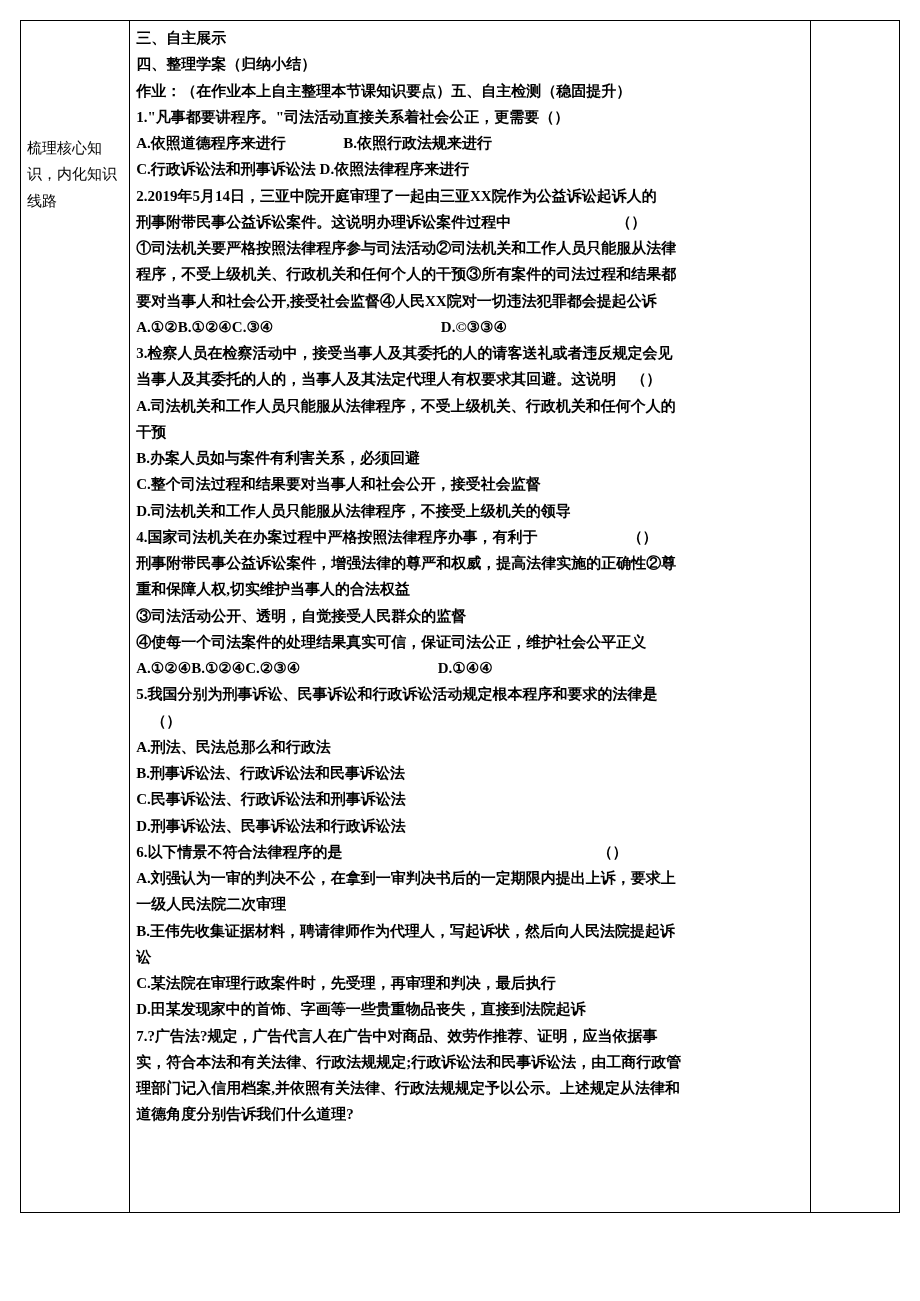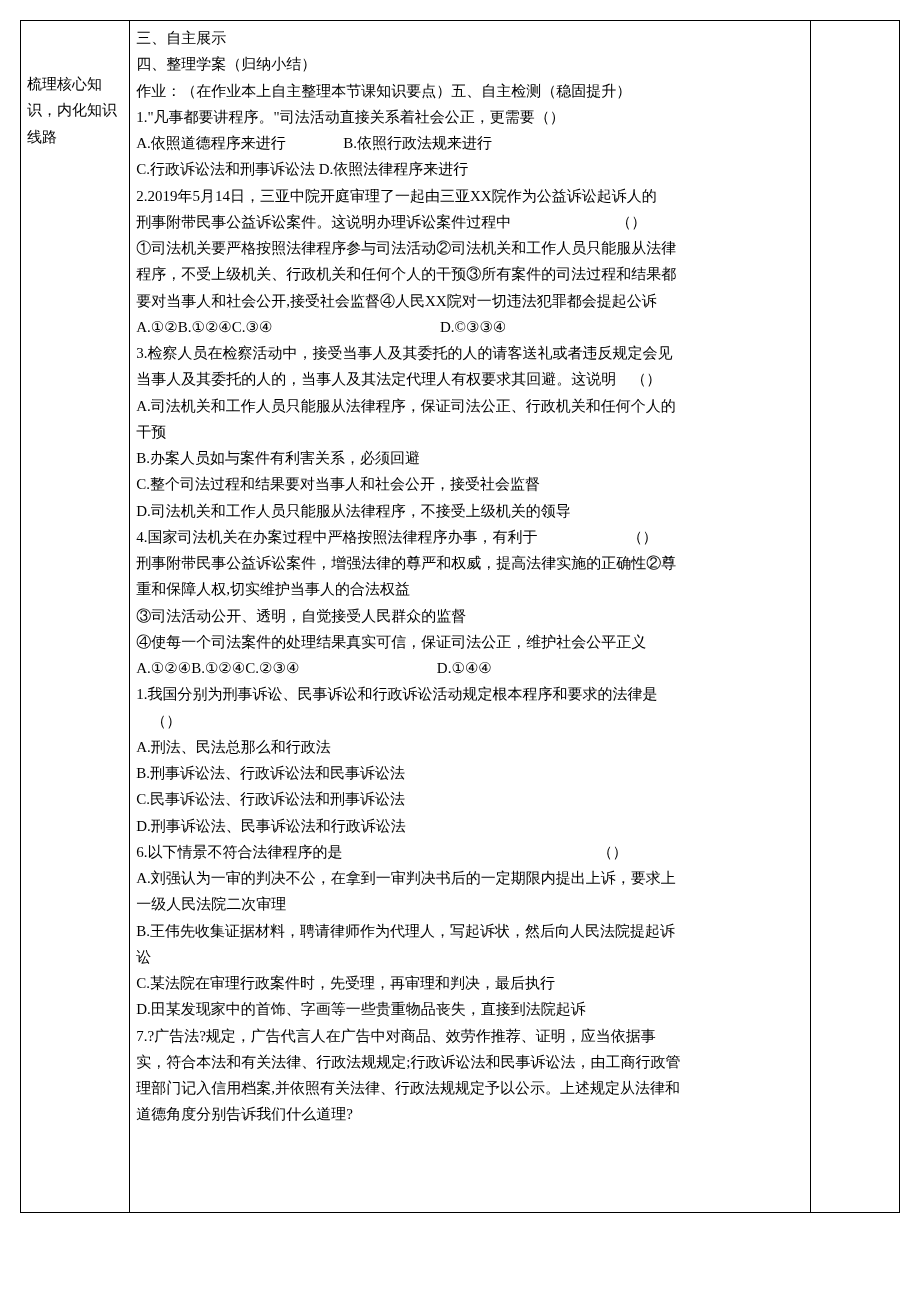--- a/index.html
+++ b/index.html
@@ -27,24 +27,25 @@
   td.left {
     width: 95px;
   }
   td.right {
     width: 75px;
   }
   td.middle {
     width: 660px;
   }
   .left-text {
-    margin-top: 46px;
+    margin-top: 110px;
   }
   .q-line {
     margin: 0;
+    font-weight: bold;
   }
   .opt-gap { display: inline-block; }
 </style>
 </head>
 <body>
 
 <div class="page">
 <table class="main">
 <tbody>
         <tr>
@@ -74,38 +75,38 @@
     <p class="q-line">程序，不受上级机关、行政机关和任何个人的干预③所有案件的司法过程和结果都</p>
     <p class="q-line">要对当事人和社会公开,接受社会监督④人民XX院对一切违法犯罪都会提起公诉</p>
     <p class="q-line">
       <span>A.①②B.①②④C.③④</span>
       <span class="opt-gap" style="width:160px;"></span>
       <span>D.©③③④</span>
     </p>
 
     <p class="q-line">3.检察人员在检察活动中，接受当事人及其委托的人的请客送礼或者违反规定会见</p>
     <p class="q-line">当事人及其委托的人的，当事人及其法定代理人有权要求其回避。这说明　（）</p>
-    <p class="q-line">A.司法机关和工作人员只能服从法律程序，保证司法公正、行政机关和任何个人的</p>
+    <p class="q-line">A.司法机关和工作人员只能服从法律程序，不受上级机关、行政机关和任何个人的</p>
     <p class="q-line">干预</p>
     <p class="q-line">B.办案人员如与案件有利害关系，必须回避</p>
     <p class="q-line">C.整个司法过程和结果要对当事人和社会公开，接受社会监督</p>
     <p class="q-line">D.司法机关和工作人员只能服从法律程序，不接受上级机关的领导</p>
 
     <p class="q-line">4.国家司法机关在办案过程中严格按照法律程序办事，有利于　　　　　　（）</p>
     <p class="q-line">刑事附带民事公益诉讼案件，增强法律的尊严和权威，提高法律实施的正确性②尊</p>
     <p class="q-line">重和保障人权,切实维护当事人的合法权益</p>
     <p class="q-line">③司法活动公开、透明，自觉接受人民群众的监督</p>
     <p class="q-line">④使每一个司法案件的处理结果真实可信，保证司法公正，维护社会公平正义</p>
     <p class="q-line">
       <span>A.①②④B.①②④C.②③④</span>
       <span class="opt-gap" style="width:130px;"></span>
       <span>D.①④④</span>
     </p>
 
-    <p class="q-line">1.我国分别为刑事诉讼、民事诉讼和行政诉讼活动规定根本程序和要求的法律是</p>
+    <p class="q-line">5.我国分别为刑事诉讼、民事诉讼和行政诉讼活动规定根本程序和要求的法律是</p>
     <p class="q-line">　（）</p>
     <p class="q-line">A.刑法、民法总那么和行政法</p>
     <p class="q-line">B.刑事诉讼法、行政诉讼法和民事诉讼法</p>
     <p class="q-line">C.民事诉讼法、行政诉讼法和刑事诉讼法</p>
     <p class="q-line">D.刑事诉讼法、民事诉讼法和行政诉讼法</p>
 
     <p class="q-line">6.以下情景不符合法律程序的是　　　　　　　　　　　　　　　　　（）</p>
     <p class="q-line">A.刘强认为一审的判决不公，在拿到一审判决书后的一定期限内提出上诉，要求上</p>
     <p class="q-line">一级人民法院二次审理</p>
     <p class="q-line">B.王伟先收集证据材料，聘请律师作为代理人，写起诉状，然后向人民法院提起诉</p>

